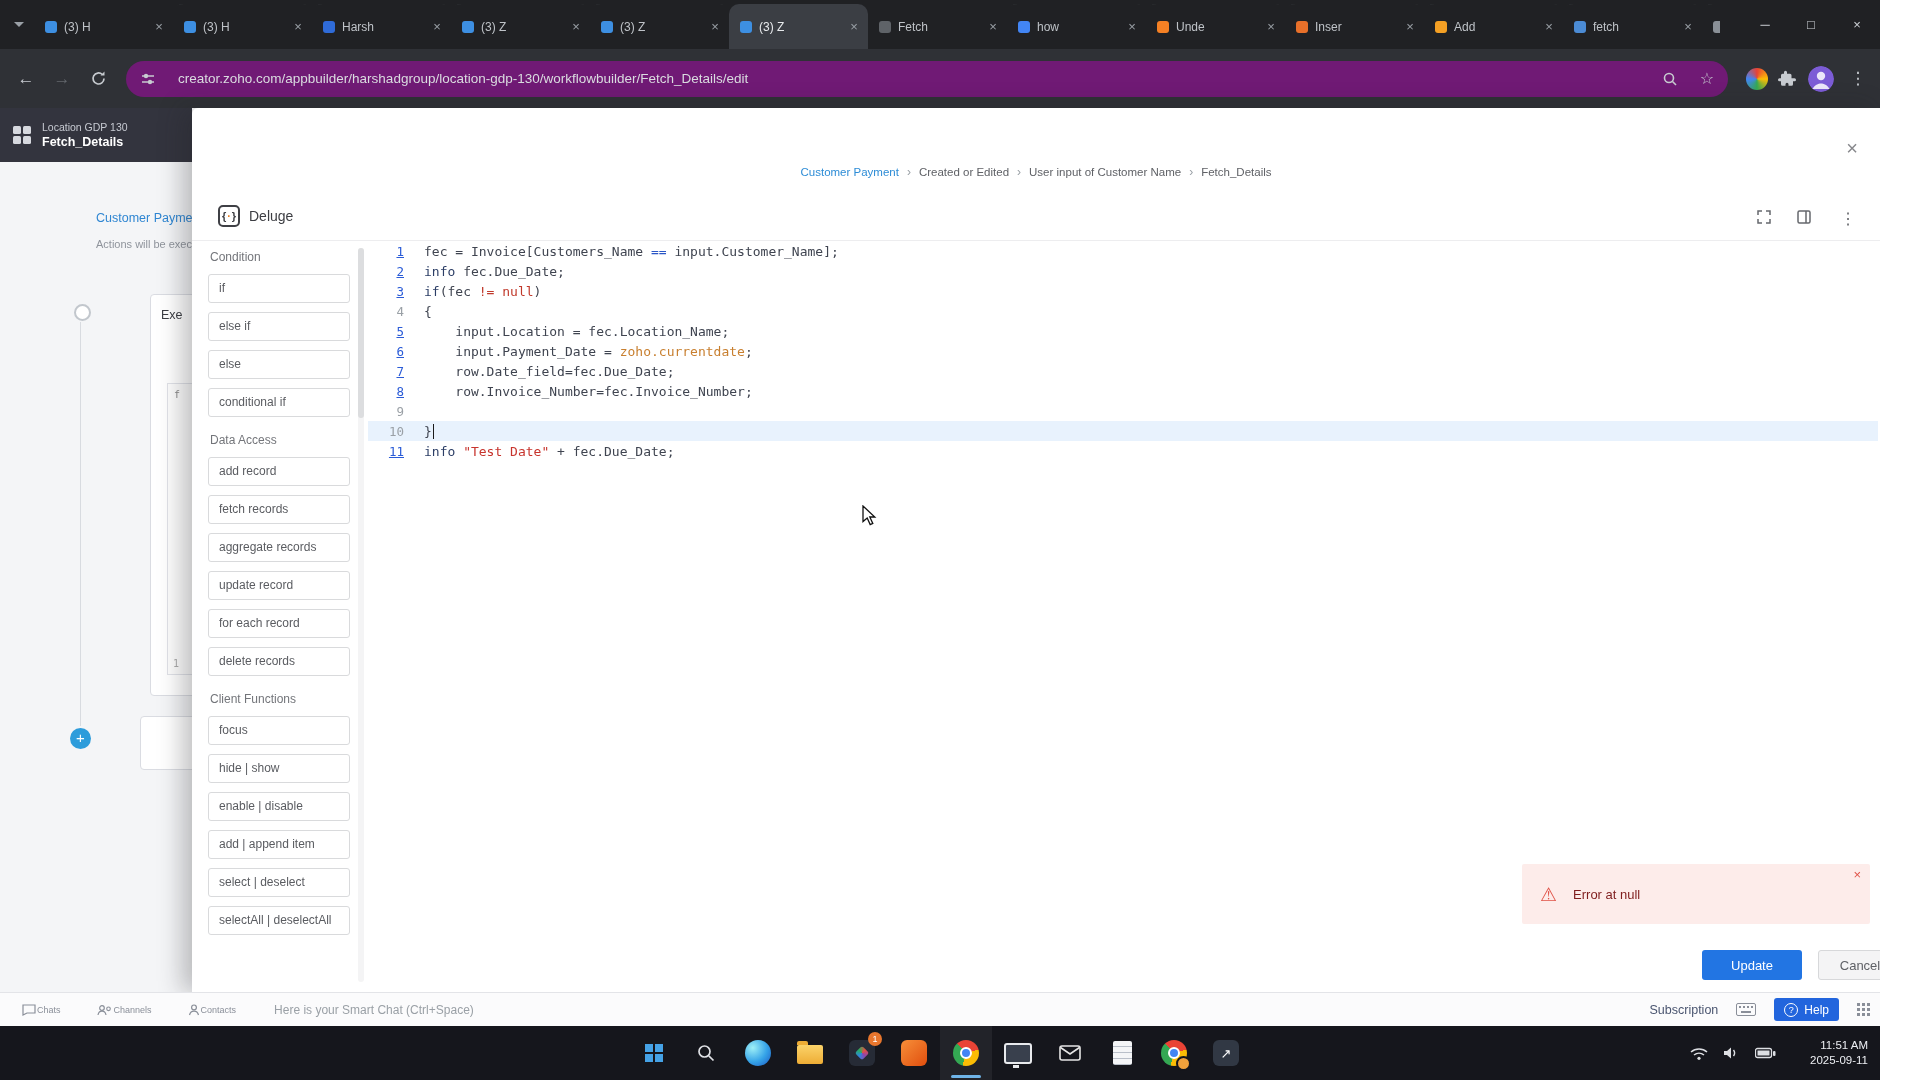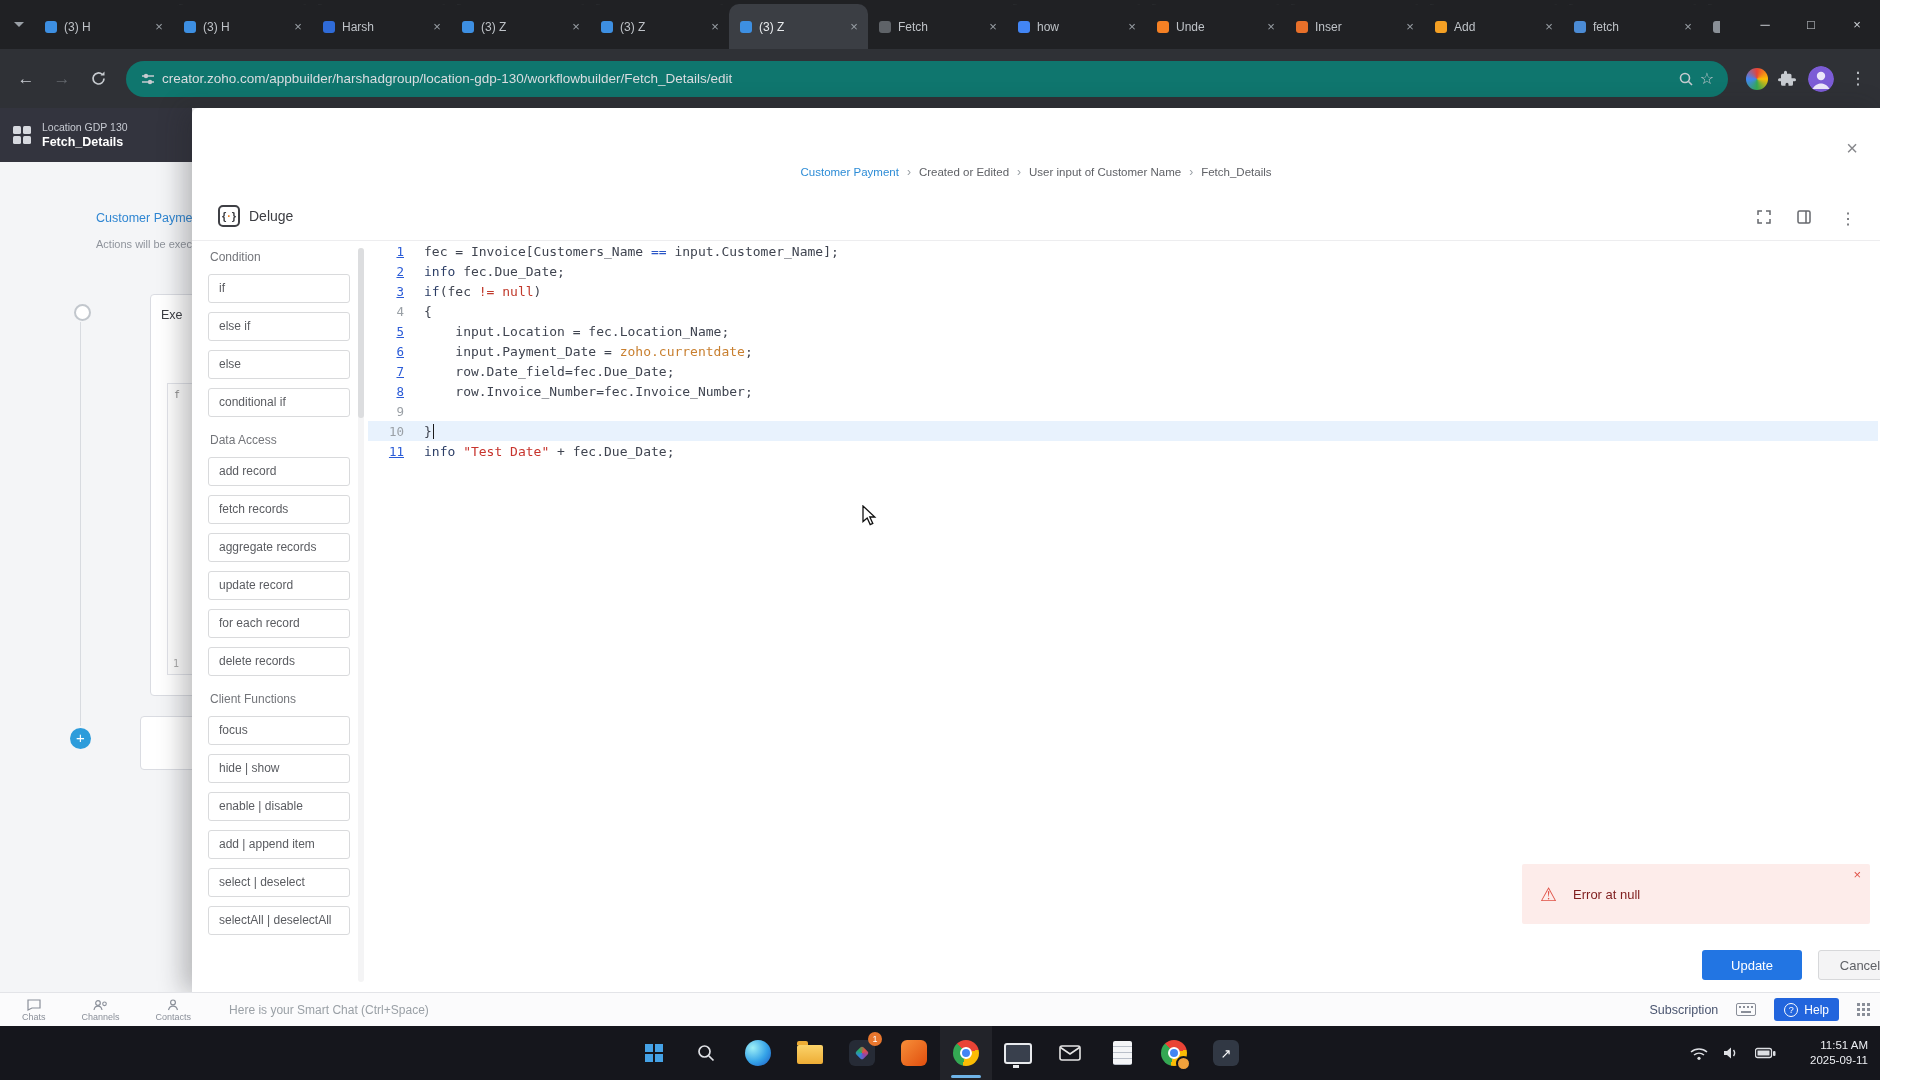--- a/index.html
+++ b/index.html
@@ -16,21 +16,21 @@
   .fav{width:12px;height:12px;border-radius:3px;flex:none}
   .tlabel{flex:1;overflow:hidden;white-space:nowrap}
   .tclose{width:16px;height:16px;line-height:15px;text-align:center;border-radius:50%;font-size:13px;color:#9aa0a6;flex:none;cursor:pointer}
   .wincontrols{position:absolute;right:0;top:0;height:49px;display:flex}
   .wc{width:46px;height:49px;display:flex;align-items:center;justify-content:center;color:#cfd3d8;font-size:13px;cursor:pointer}
 
   
   .toolbar{position:absolute;left:0;top:49px;right:0;height:59px;background:#2f3136;display:flex;align-items:center;padding:0 10px;gap:4px;box-sizing:border-box}
   .tico{width:32px;height:32px;display:flex;align-items:center;justify-content:center;border-radius:50%;font-size:17px;color:#c7cbd0;flex:none;cursor:pointer}
   .tico.fwd{color:#63676d}
-  .omnibox{flex:1;height:36px;background:#0f766e;border-radius:18px;display:flex;align-items:center;padding:0 14px;gap:6px;margin:16px 8px;cursor:text}
+  .omnibox{flex:1;height:36px;background:#701a75;border-radius:18px;display:flex;align-items:center;padding:0 14px;gap:22px;margin:16px 8px;cursor:text}
   .url{color:#dadce0;font-size:13.5px;flex:1;white-space:nowrap;overflow:hidden}
   .colorwheel{width:22px;height:22px;border-radius:50%;background:conic-gradient(#e94235,#fbbc05,#34a853,#4285f4,#e94235);flex:none;cursor:pointer;margin:0 6px}
   .avatarwrap{width:26px;height:26px;border-radius:50%;overflow:hidden;flex:none;margin:0 8px;cursor:pointer}
   .kebab{color:#c7cbd0;font-size:17px;width:24px;text-align:center;cursor:pointer}
 
   
   .bgpage{position:absolute;left:0;top:108px;width:192px;bottom:88px;background:#f4f5f7;overflow:hidden}
   .bghead{height:54px;background:#33343e;display:flex;align-items:center;gap:10px;padding-left:12px}
   .apptitle{font-size:10.5px;color:#c7cad2}
   .appsub{font-size:12.5px;color:#fff;font-weight:bold;margin-top:2px}
@@ -86,21 +86,21 @@
   .toast-icon{margin:0 16px 0 18px;color:#e05247;font-size:19px}
   .toast-text{font-size:13px;color:#7f1d1d}
   .toast-close{position:absolute;top:3px;right:9px;color:#e05247;font-size:13px;cursor:pointer}
 
   .updatebtn{position:absolute;left:1510px;top:842px;width:100px;height:30px;background:#2275e3;color:#fff;font-size:13px;border-radius:3px;display:flex;align-items:center;justify-content:center;cursor:pointer}
   .cancelbtn{position:absolute;left:1626px;top:842px;width:84px;height:30px;background:#f4f4f5;color:#5f6166;font-size:13px;border:1px solid #d7d8da;border-radius:3px;display:flex;align-items:center;justify-content:center;cursor:pointer;box-sizing:border-box}
 
   
   .chatbar{position:absolute;left:0;right:0;bottom:54px;height:34px;background:#fbfbfc;border-top:1px solid #e3e4e8;display:flex;align-items:center;box-sizing:border-box}
   .chatleft{display:flex;gap:36px;margin-left:22px}
-  .citem{display:flex;flex-direction:column;align-items:center;gap:1px;font-size:9px;color:#8a8f99;cursor:pointer}
+  .citem{display:flex;flex-direction:row;align-items:center;gap:1px;font-size:9px;color:#8a8f99;cursor:pointer}
   .citem .cic{height:13px;display:flex;align-items:flex-end}
   .smartchat{margin-left:38px;font-size:12px;color:#9aa0a6;cursor:text}
   .chatright{margin-left:auto;display:flex;align-items:center;gap:18px;padding-right:10px}
   .subscription{font-size:12.5px;color:#4a5570;cursor:pointer}
   .helpbtn{background:#2265dd;color:#fff;font-size:12px;height:23px;padding:0 10px;border-radius:3px;display:flex;align-items:center;gap:6px;cursor:pointer}
   .helpq{width:12px;height:12px;border:1px solid #fff;border-radius:50%;font-size:9px;line-height:12px;text-align:center}
 
   
   .taskbar{position:absolute;left:0;right:0;bottom:0;height:54px;background:#15161c;display:flex;align-items:center;justify-content:center}
   .tbitem{width:52px;height:54px;display:flex;align-items:center;justify-content:center;position:relative;cursor:pointer}

